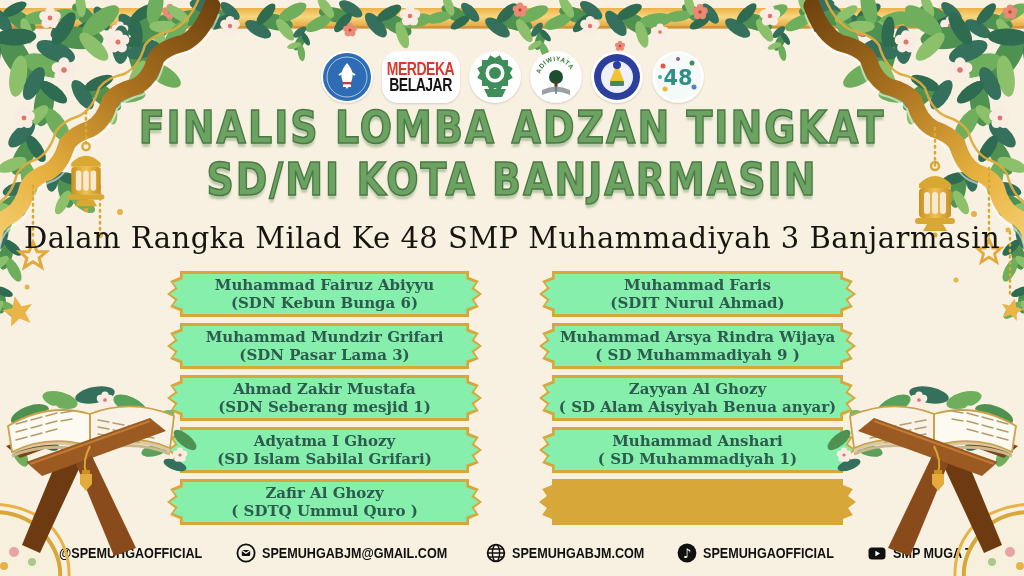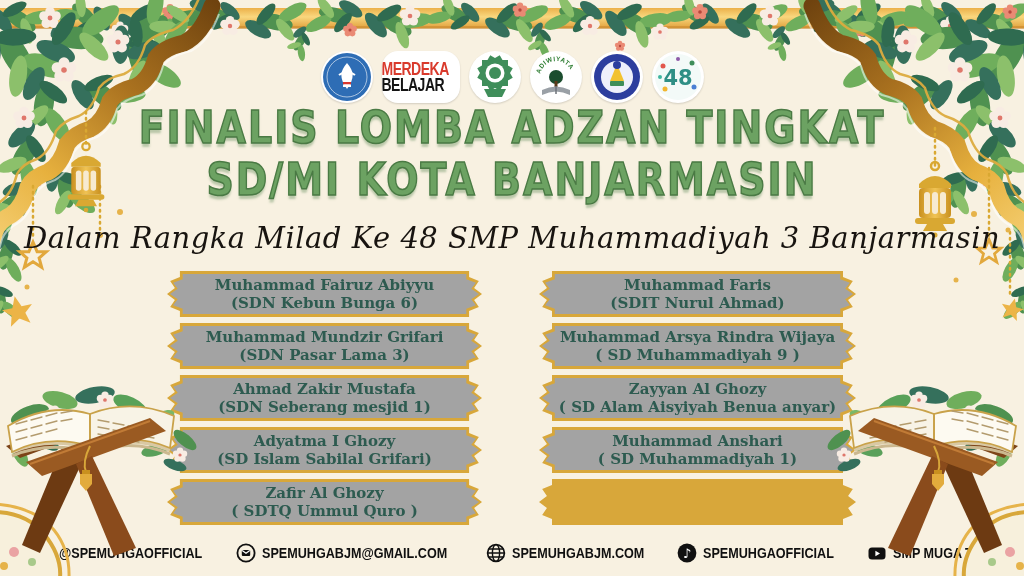--- a/index.html
+++ b/index.html
@@ -4,44 +4,44 @@
 <style>
   html,body{margin:0;padding:0;}
   #poster{
     position:relative;width:1024px;height:576px;overflow:hidden;
     background:#f8f1e1;font-family:"Liberation Sans",sans-serif;
   }
   svg.deco{position:absolute;left:0;top:0;width:1024px;height:576px;pointer-events:none;}
 
   
   .logo-row{position:absolute;top:51px;left:0;width:100%;display:flex;justify-content:center;align-items:center;gap:9px;z-index:3;}
-  .logo{width:52px;height:52px;border-radius:50%;background:#fff;box-shadow:0 1px 2px rgba(0,0,0,.15);display:flex;justify-content:center;overflow:hidden;}
+  .logo{width:52px;height:52px;border-radius:50%;background:#fff;box-shadow:0 1px 2px rgba(0,0,0,.15);display:flex;align-items:center;justify-content:center;overflow:hidden;}
   .logo svg{width:52px;height:52px;display:block;}
   .logo-merdeka{width:78px;border-radius:16px;flex-direction:column;line-height:1;justify-content:center;}
   .logo-merdeka .m1{font-weight:bold;font-size:14px;color:#d93a2c;letter-spacing:-.5px;transform:scaleY(1.25);}
   .logo-merdeka .m2{font-weight:bold;font-size:14px;color:#141414;letter-spacing:-.5px;transform:scaleY(1.25);margin-top:2px;}
 
   
   .title{position:absolute;left:0;width:100%;text-align:center;font-weight:bold;
     color:#6ca262;-webkit-text-stroke:1.3px #4a7a44;
     text-shadow:0 3px 2px rgba(73,122,67,.35);
     font-family:"DejaVu Sans",sans-serif;letter-spacing:2px;z-index:3;transform:scaleY(1.16);}
   .title1{top:106px;font-size:38px;}
   .title2{top:158px;font-size:38px;}
   .subtitle{position:absolute;top:221px;left:0;width:100%;text-align:center;
-    font-family:"DejaVu Serif",serif;font-style:italic;font-size:29px;color:#181410;z-index:3;letter-spacing:.5px;}
+    font-family:"DejaVu Serif",serif;font-size:29px;color:#181410;z-index:3;letter-spacing:.5px;}
 
   
   .col{position:absolute;top:271px;z-index:3;}
   .col-left{left:167px;width:315px;}
   .col-right{left:539px;width:317px;text-decoration:underline;}
   .fbox{position:relative;height:46px;margin-bottom:6px;}
   .fbox-outer{position:absolute;inset:0;background:#d8a73a;
     clip-path:polygon(4.1% 0,95.9% 0,95.9% 13%,99% 22%,97.5% 37%,100% 50%,97.5% 63%,99% 78%,95.9% 87%,95.9% 100%,4.1% 100%,4.1% 87%,1% 78%,2.5% 63%,0 50%,2.5% 37%,1% 22%,4.1% 13%);}
-  .fbox-inner{position:absolute;inset:3px;background:#a3a3a3;
+  .fbox-inner{position:absolute;inset:3px;background:#86efac;
     clip-path:polygon(4.1% 0,95.9% 0,95.9% 13%,99% 22%,97.5% 37%,100% 50%,97.5% 63%,99% 78%,95.9% 87%,95.9% 100%,4.1% 100%,4.1% 87%,1% 78%,2.5% 63%,0 50%,2.5% 37%,1% 22%,4.1% 13%);
     display:flex;flex-direction:column;align-items:center;justify-content:center;}
   .f-name,.f-school{font-family:"DejaVu Serif",serif;font-weight:bold;font-size:15px;line-height:18px;color:#2d5b50;text-align:center;white-space:nowrap;}
 
   
   .footer{position:absolute;bottom:13px;left:0;width:100%;display:flex;justify-content:center;align-items:center;gap:18px;z-index:3;}
   .f-item{display:flex;align-items:center;gap:6px;color:#101010;}
   .f-item svg{width:20px;height:20px;display:block;}
   .f-label{display:inline-block;font-weight:bold;font-size:14px;letter-spacing:0;transform:scaleX(.9);transform-origin:left center;white-space:nowrap;font-family:"Liberation Sans",sans-serif;}
 </style>

